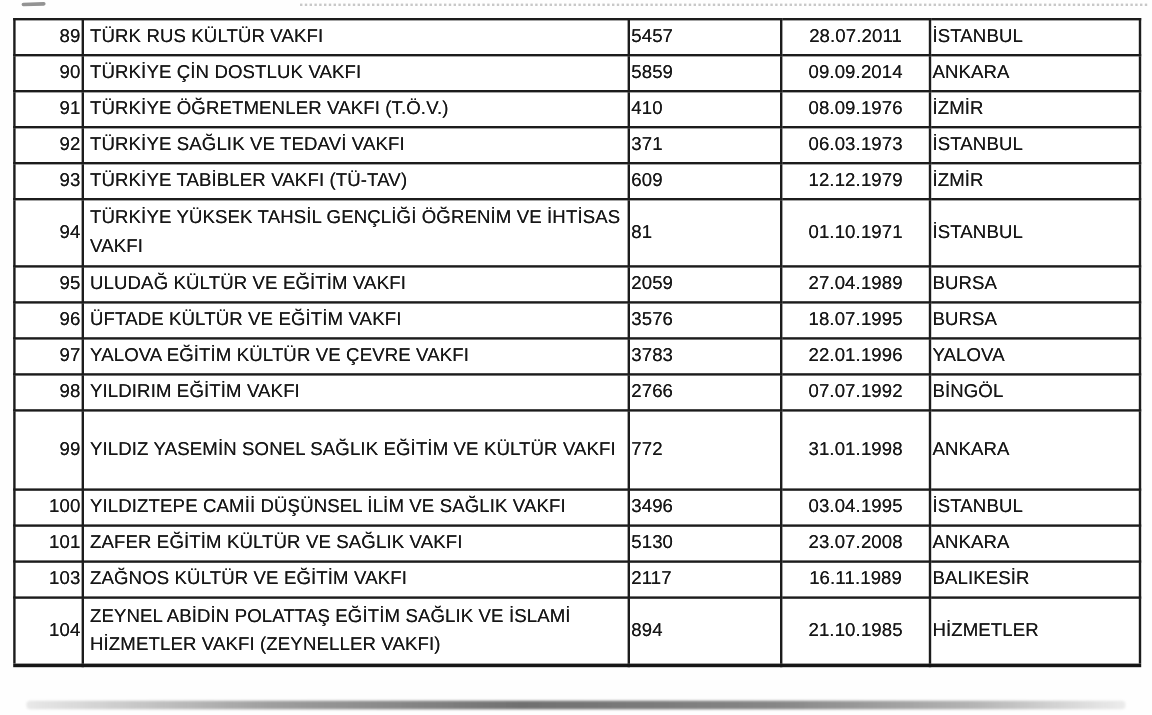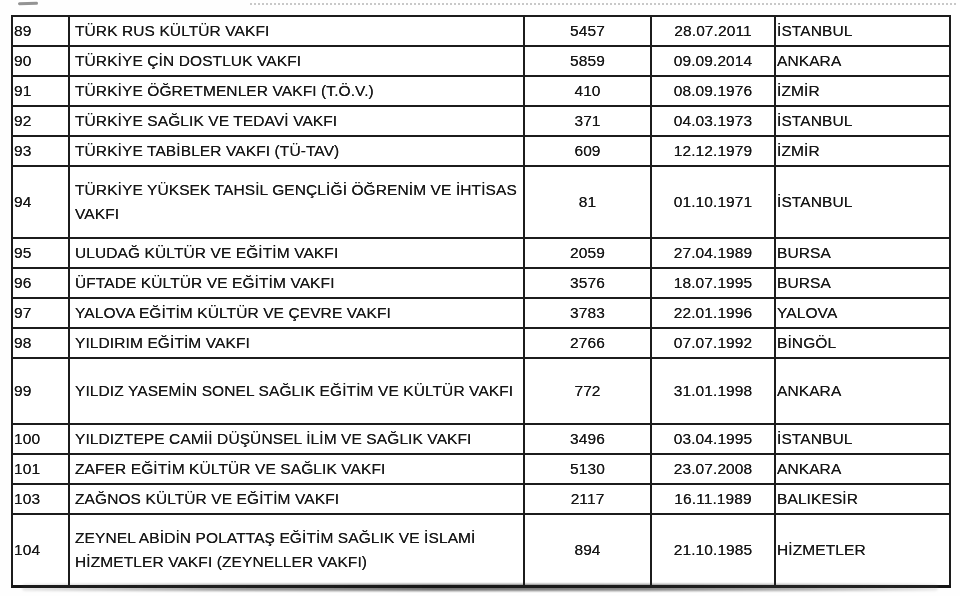--- a/index.html
+++ b/index.html
@@ -31,24 +31,24 @@
   table.scan-table td {
     border: 2px solid #1c1c1c;
     color: #161616;
     font-size: 15.5px;
     letter-spacing: 0.1px;
     overflow: hidden;
     text-shadow: 0 0 0.5px rgba(20,20,20,0.85);
   }
   table.scan-table tr { height: 30px; }
   table.scan-table tr.tall-1 { height: 66px; }
-  table.scan-table tr.tall-2 { height: 72px; }
-  td.c-no   { text-align: left; }
+  table.scan-table tr.tall-2 { height: 56px; }
+  td.c-no   { text-align: right; }
   td.c-name { text-align: left; padding: 1px 4px 1px 5px; line-height: 1.55; }
-  td.c-reg  { text-align: center; }
+  td.c-reg  { text-align: left; }
   td.c-date { text-align: center; }
   td.c-city { text-align: left; }
   table.scan-table { border: 2px solid #161616; border-bottom-width: 3px; }
 
   
   .artifact { position: absolute; pointer-events: none; }
   .smudge-top-left {
     left: 18px; top: 2px; width: 20px; height: 3px;
     background: #3a3a3a; opacity: .55; border-radius: 2px;
     transform: rotate(-2deg);
@@ -105,21 +105,21 @@
           <td class="c-no">91</td>
           <td class="c-name">TÜRKİYE ÖĞRETMENLER VAKFI (T.Ö.V.)</td>
           <td class="c-reg">410</td>
           <td class="c-date">08.09.1976</td>
           <td class="c-city">İZMİR</td>
         </tr>
         <tr>
           <td class="c-no">92</td>
           <td class="c-name">TÜRKİYE SAĞLIK VE TEDAVİ VAKFI</td>
           <td class="c-reg">371</td>
-          <td class="c-date">04.03.1973</td>
+          <td class="c-date">06.03.1973</td>
           <td class="c-city">İSTANBUL</td>
         </tr>
         <tr>
           <td class="c-no">93</td>
           <td class="c-name">TÜRKİYE TABİBLER VAKFI (TÜ-TAV)</td>
           <td class="c-reg">609</td>
           <td class="c-date">12.12.1979</td>
           <td class="c-city">İZMİR</td>
         </tr>
         <tr class="tall-2">

